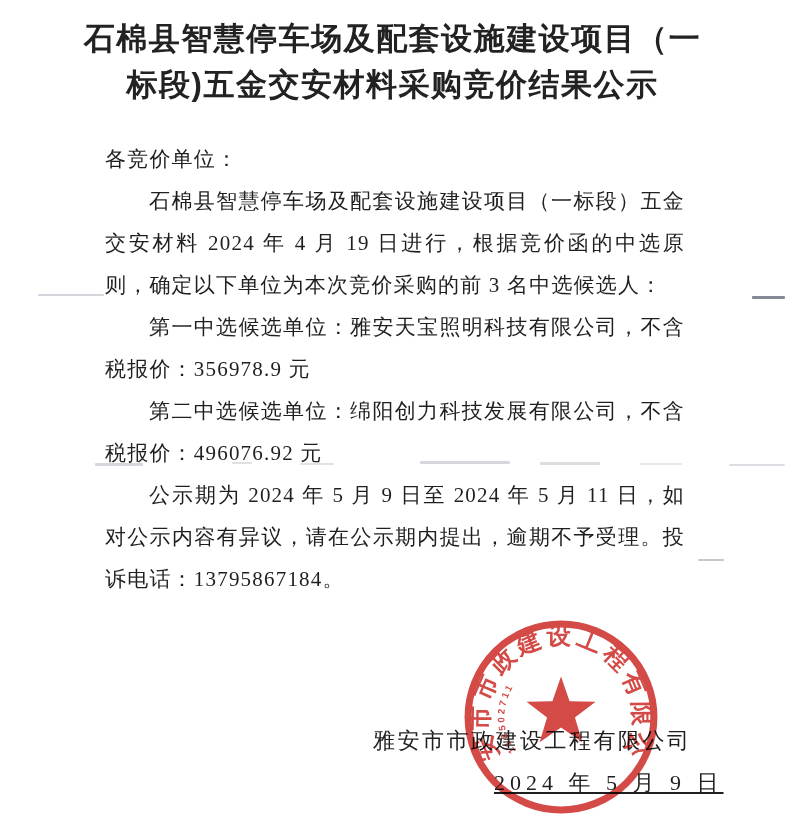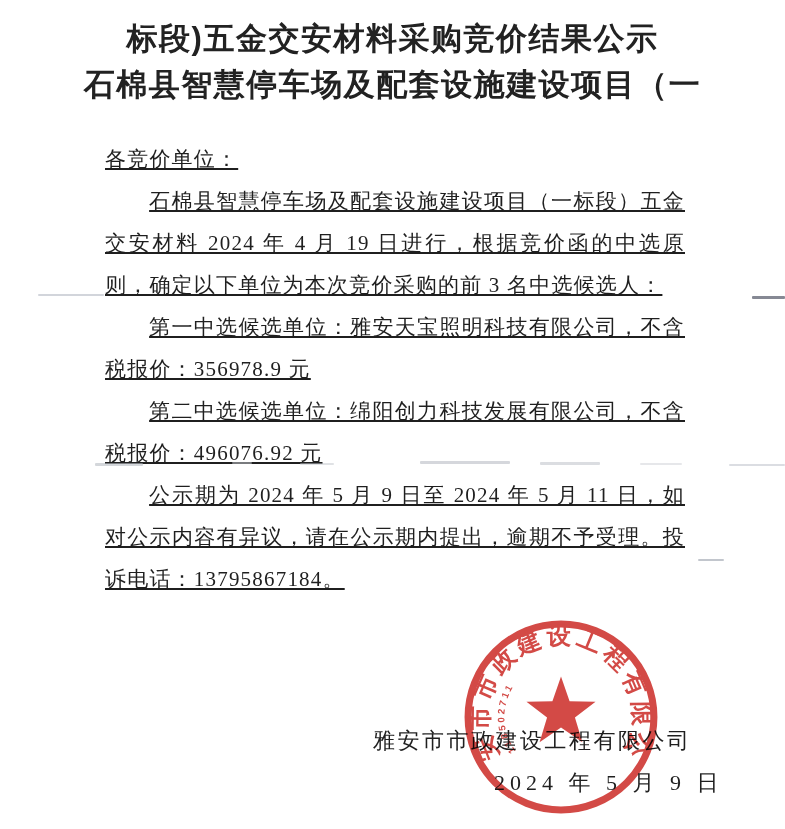--- a/index.html
+++ b/index.html
@@ -24,21 +24,20 @@
   }
   
   .doc-body{
     margin:30px 100px 0 105px;
     font-family:"Liberation Serif",serif;
     font-size:21px;
     line-height:42px;
     letter-spacing:1.2px;
     text-align:justify;
     color:#1f1f1f;
-    text-decoration:underline;
   }
   .doc-body p{margin:0;}
   .doc-body p.indent{text-indent:2.1em;}
   
   .sig-company{
     position:absolute;
     left:373px;top:726px;
     font-family:"Liberation Serif",serif;
     font-size:22px;
     letter-spacing:2.5px;
@@ -46,20 +45,21 @@
     white-space:nowrap;
   }
   .sig-date{
     position:absolute;
     left:494px;top:768px;
     font-family:"Liberation Serif",serif;
     font-size:22px;
     letter-spacing:5px;
     color:#1f1f1f;
     white-space:nowrap;
+    text-decoration:underline;
   }
   
   .seal{
     position:absolute;
     left:459px;top:615px;
     width:204px;height:204px;
     mix-blend-mode:multiply;
     opacity:.92;
   }
   .seal text{
@@ -78,22 +78,22 @@
   .a-d4{left:420px;top:461px;width:90px;height:3px;background:#b3b7bf;opacity:.55;}
   .a-d5{left:540px;top:462px;width:60px;height:3px;background:#b8bcc3;opacity:.5;}
   .a-d6{left:640px;top:463px;width:42px;height:2px;background:#cdd0d6;opacity:.5;}
 </style>
 </head>
 <body>
 
 <div class="page">
 
   <div class="doc-title">
+    <div>石棉县智慧停车场及配套设施建设项目（一</div>
     <div>标段)五金交安材料采购竞价结果公示</div>
-    <div>石棉县智慧停车场及配套设施建设项目（一</div>
   </div>
 
   <div class="doc-body">
     <p>各竞价单位：</p>
     <p class="indent">石棉县智慧停车场及配套设施建设项目（一标段）五金交安材料 2024 年 4 月 19 日进行，根据竞价函的中选原则，确定以下单位为本次竞价采购的前 3 名中选候选人：</p>
     <p class="indent">第一中选候选单位：雅安天宝照明科技有限公司，不含税报价：356978.9 元</p>
     <p class="indent">第二中选候选单位：绵阳创力科技发展有限公司，不含税报价：496076.92 元</p>
     <p class="indent">公示期为 2024 年 5 月 9 日至 2024 年 5 月 11 日，如对公示内容有异议，请在公示期内提出，逾期不予受理。投诉电话：13795867184。</p>
   </div>
 

